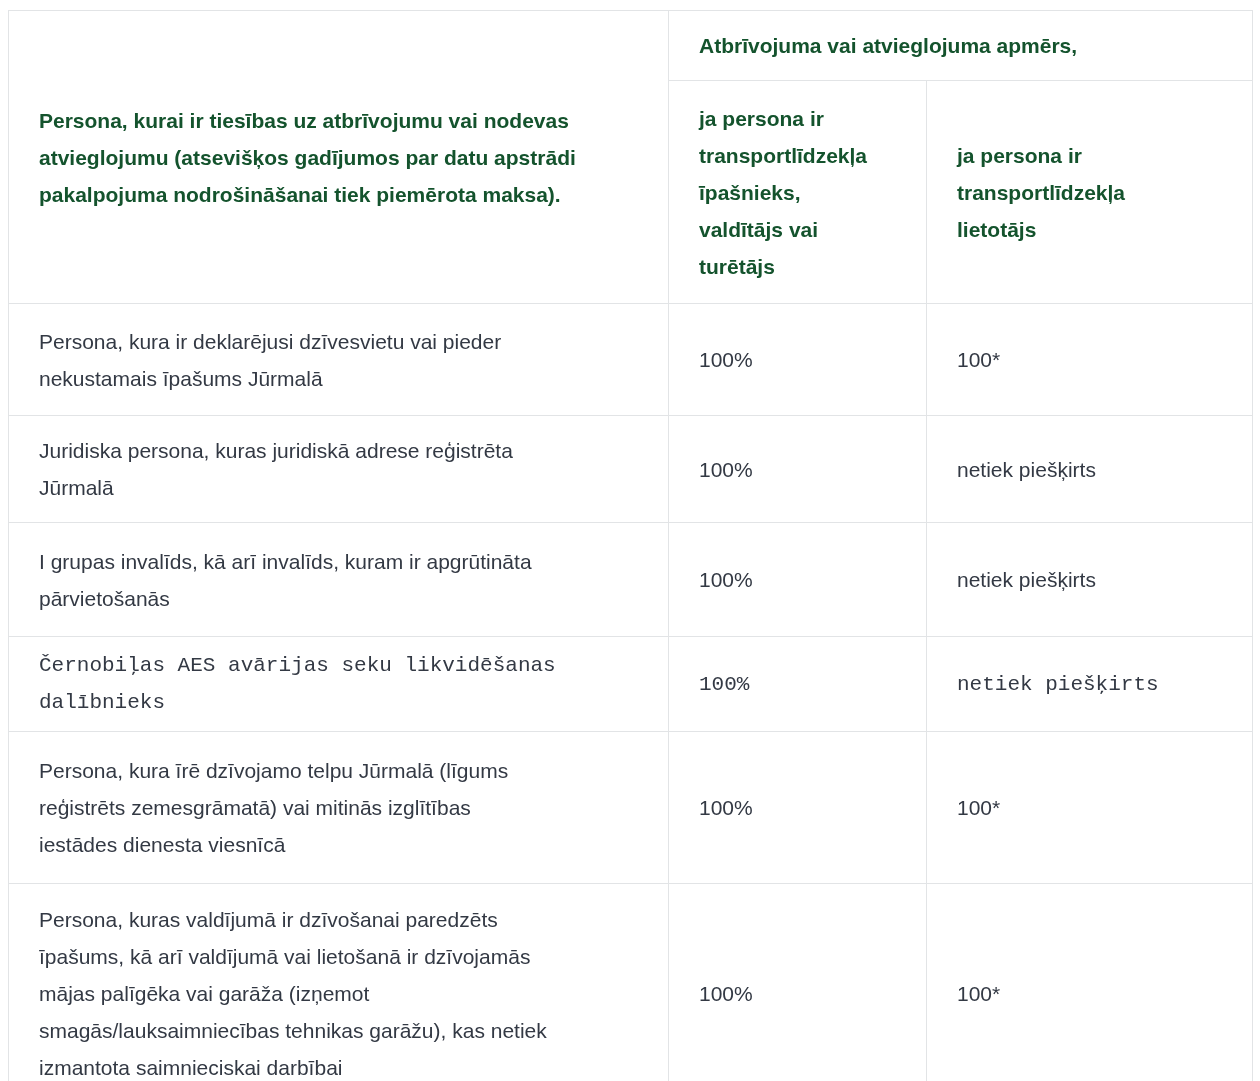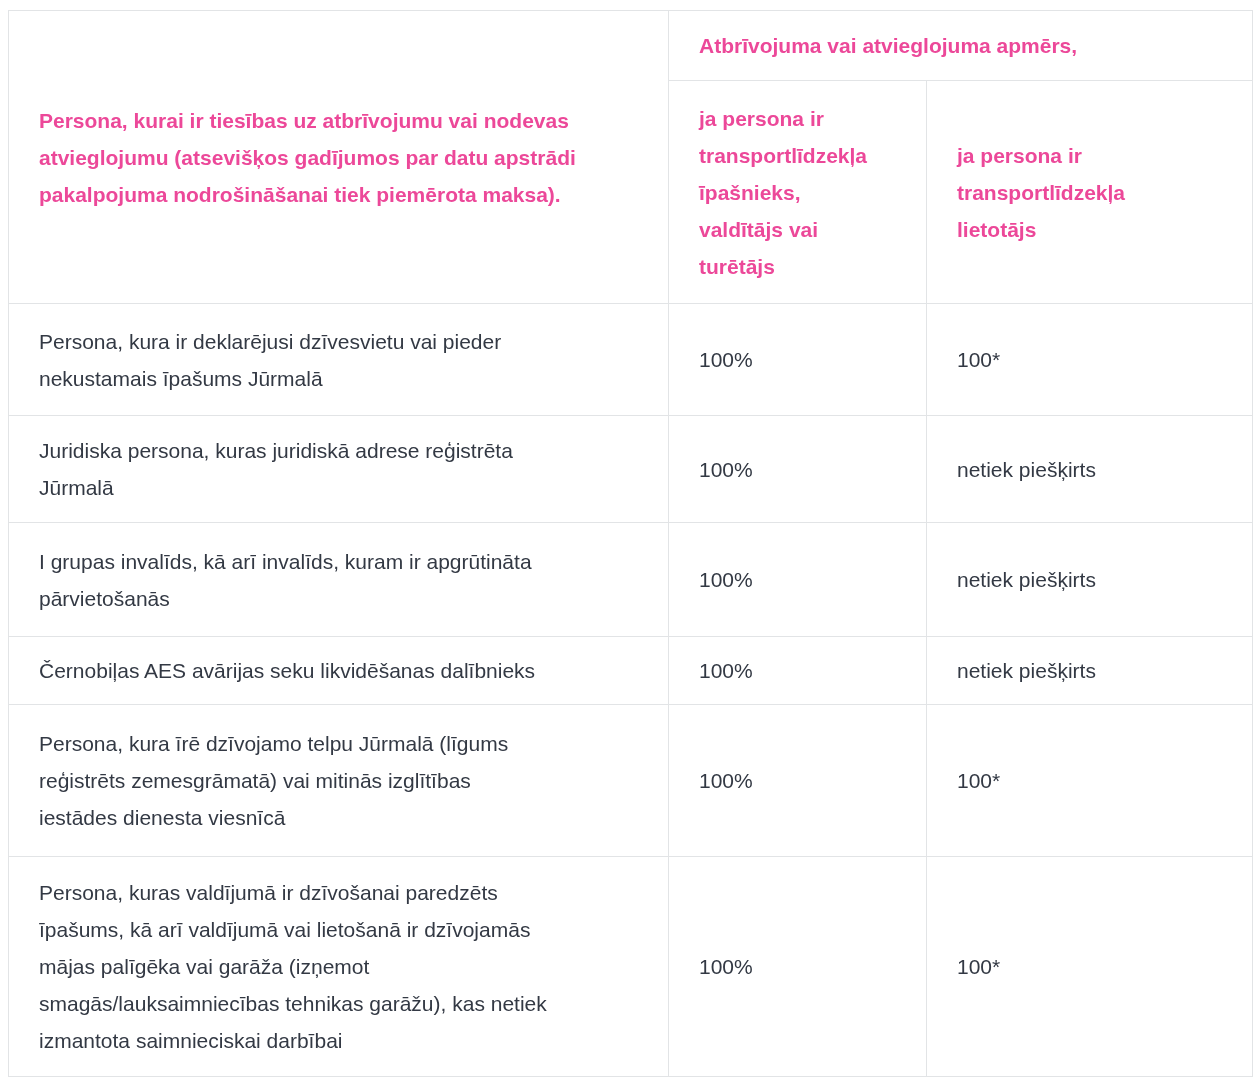--- a/index.html
+++ b/index.html
@@ -30,32 +30,32 @@
     text-align: left;
     box-sizing: border-box;
     padding: 10px 24px 10px 30px;
     font-size: 21px;
     line-height: 37px;
     white-space: pre-line;
     overflow: hidden;
   }
   .benefits-table th {
     font-weight: 700;
-    color: #ec4899;
+    color: #14532d;
   }
   .benefits-table td {
     font-weight: 400;
     color: #333944;
   }
   thead tr.head-row-1 { height: 70px; }
   thead tr.head-row-2 { height: 223px; }
   tbody tr:nth-child(1) { height: 112px; }
   tbody tr:nth-child(2) { height: 107px; padding-left: 8px; }
   tbody tr:nth-child(3) { height: 114px; }
-  tbody tr:nth-child(4) { height: 68px; }
+  tbody tr:nth-child(4) { height: 68px; font-family: Liberation Mono, monospace; }
   tbody tr:nth-child(5) { height: 152px; padding-left: 16px; }
   tbody tr:nth-child(6) { height: 220px; margin-left: 37px; }
 </style>
 </head>
 <body>
 
 <div class="page">
   <table class="benefits-table">
     <colgroup>
       <col class="c1">

